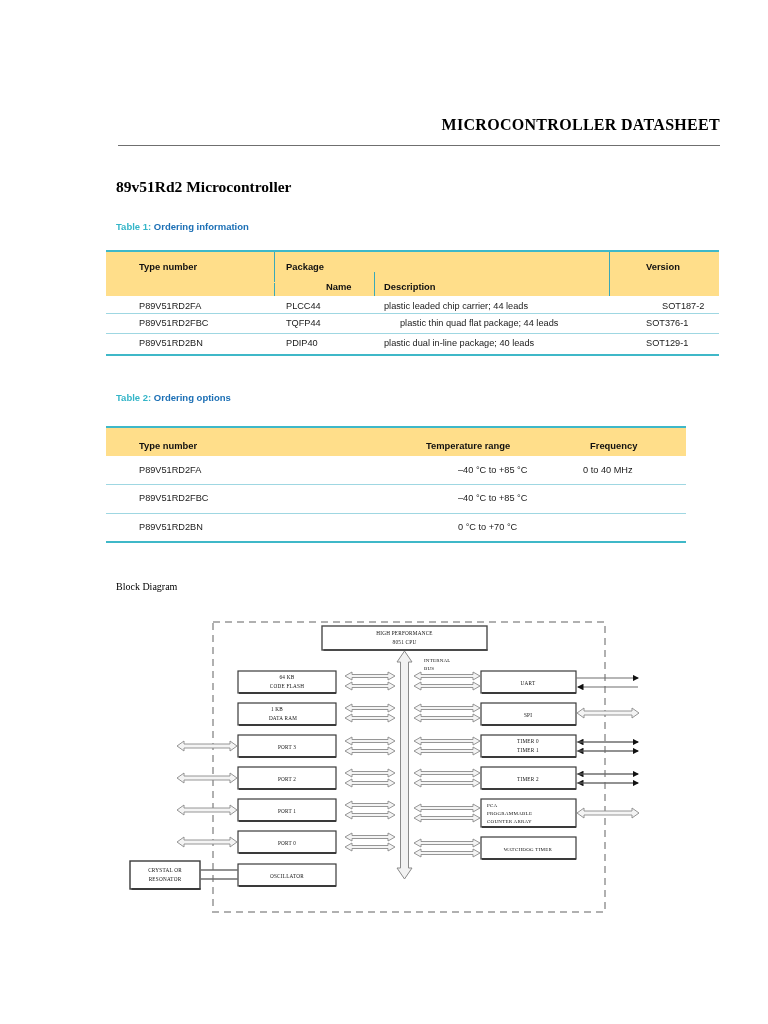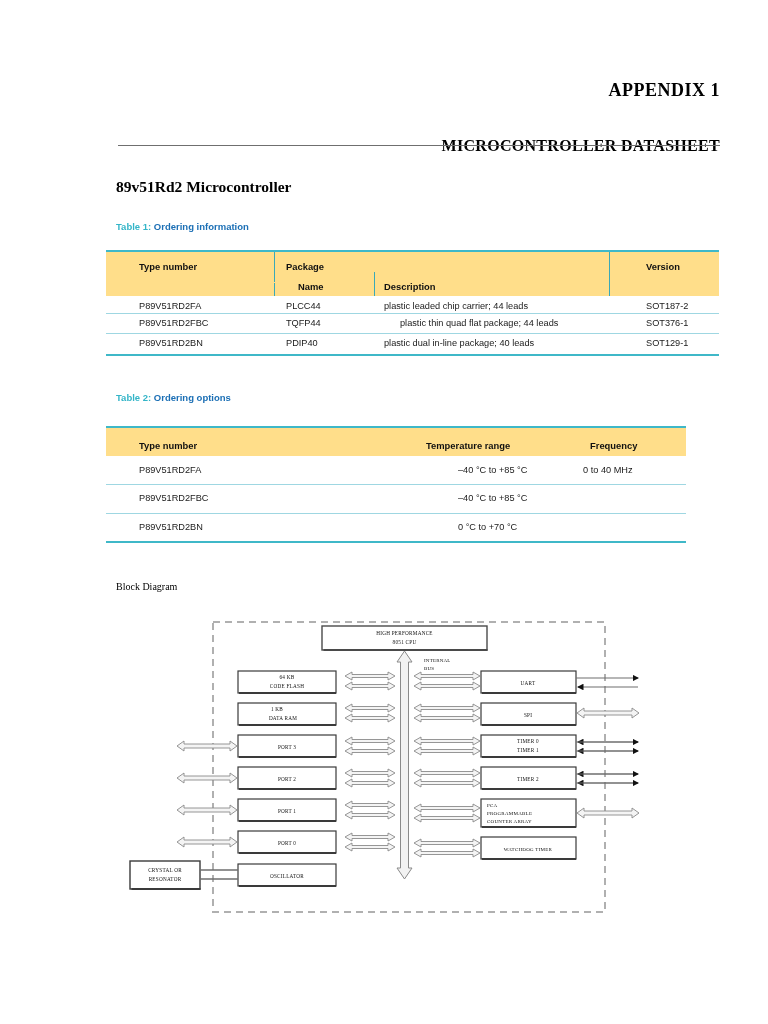--- a/index.html
+++ b/index.html
@@ -91,21 +91,20 @@
     font-family:"Liberation Serif", serif;
     font-size:5.0px;fill:#111;letter-spacing:.2px;
   }
 </style>
 </head>
 <body>
 
 <div class="page">
 
   <div class="hdr">
-    <div class="hdr-title">APPENDIX 1</div>
     <div class="hdr-sub">MICROCONTROLLER DATASHEET</div>
     <div class="hdr-rule"></div>
   </div>
 
   <div class="sec-title">89v51Rd2 Microcontroller</div>
 
   <div class="tbl-cap" style="left:116px;top:221px;">
     <span class="num">Table 1:</span>
     <span class="txt">Ordering information</span>
   </div>
@@ -114,29 +113,29 @@
     <div id="t1-topline"></div>
     <div id="t1-hdrbg"></div>
 
     <div class="t1-divider" style="left:274px;top:252px;height:30px;"></div>
     <div class="t1-divider" style="left:274px;top:283px;height:13px;"></div>
     <div class="t1-divider" style="left:374px;top:272px;height:24px;"></div>
     <div class="t1-divider" style="left:609px;top:252px;height:44px;"></div>
 
     <div class="t1-hdr-lbl" style="left:139px;top:261px;">Type number</div>
     <div class="t1-hdr-lbl" style="left:286px;top:261px;">Package</div>
-    <div class="t1-hdr-lbl" style="left:274px;top:281px;padding-left:24px;">Name</div>
+    <div class="t1-hdr-lbl" style="left:302px;top:281px;padding-left:24px;">Name</div>
     <div class="t1-hdr-lbl" style="left:384px;top:281px;">Description</div>
     <div class="t1-hdr-lbl" style="left:646px;top:261px;">Version</div>
 
     <div class="t1row" style="top:296px;">
       <span class="c" style="left:33px;">P89V51RD2FA</span>
       <span class="c" style="left:180px;">PLCC44</span>
       <span class="c" style="left:278px;">plastic leaded chip carrier; 44 leads</span>
-      <span class="c" style="left:540px;text-align:center;">SOT187-2</span>
+      <span class="c" style="left:556px;text-align:center;">SOT187-2</span>
     </div>
     <div class="t1rule" style="top:313px;"></div>
 
     <div class="t1row" style="top:313px;">
       <span class="c" style="left:33px;">P89V51RD2FBC</span>
       <span class="c" style="left:180px;">TQFP44</span>
       <span class="c" style="left:266px;padding-left:28px;">plastic thin quad flat package; 44 leads</span>
       <span class="c" style="left:540px;">SOT376-1</span>
     </div>
     <div class="t1rule" style="top:333px;"></div>

